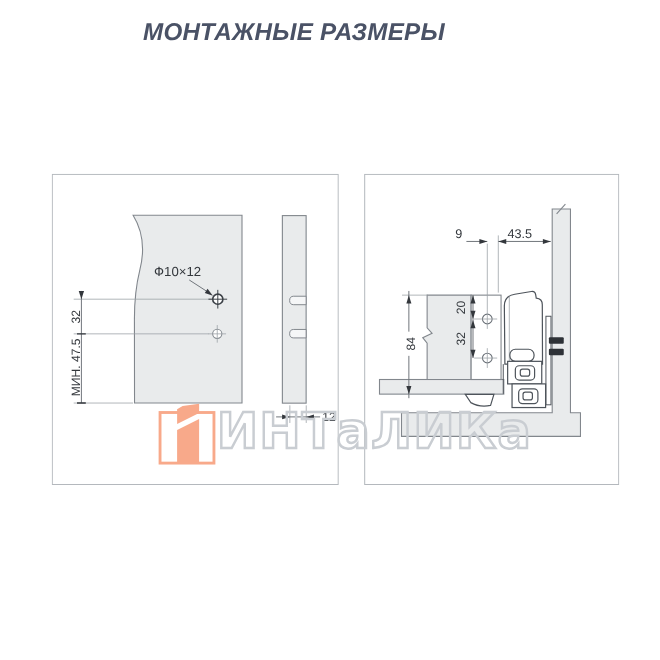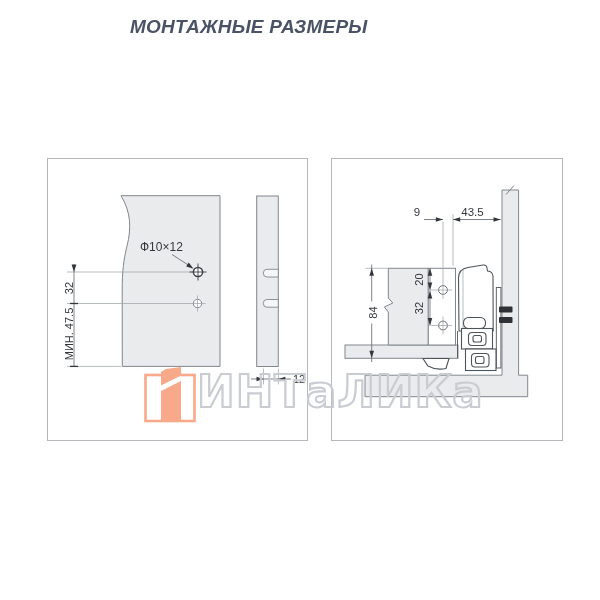--- a/index.html
+++ b/index.html
@@ -1,18 +1,18 @@
 <!DOCTYPE html>
 <html><head>
 <meta charset="utf-8">
 <style>
   html,body{margin:0;padding:0;background:#ffffff;}
   #stage{position:relative;width:600px;height:600px;background:#ffffff;overflow:hidden;
          font-family:"Liberation Sans",sans-serif;}
-  .title{position:absolute;left:130px;top:16px;font-size:19px;font-weight:bold;
+  .title{position:absolute;left:130px;top:16px;font-size:22px;font-weight:bold;
          font-style:italic;color:#4a5266;letter-spacing:.2px;white-space:nowrap;}
   .viewbox{position:absolute;top:158px;}
   svg{display:block;}
   svg text{font-family:"Liberation Sans",sans-serif;fill:#33373c;}
   .dim{font-size:11px;}
   .dim-big{font-size:11.5px;}
   .lbl{font-size:12px;}
   .frame{fill:none;stroke:#b4b8bd;stroke-width:1;}
   .wood{fill:#e9ebec;stroke:#82878d;stroke-width:1;}
   .metal{fill:#ffffff;stroke:#4e545b;stroke-width:1.1;}

